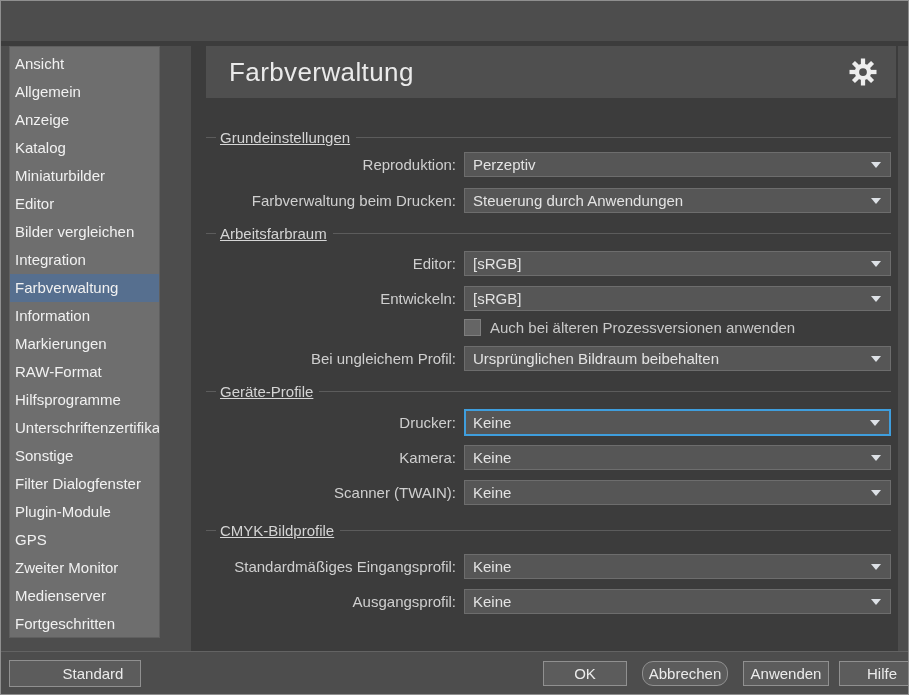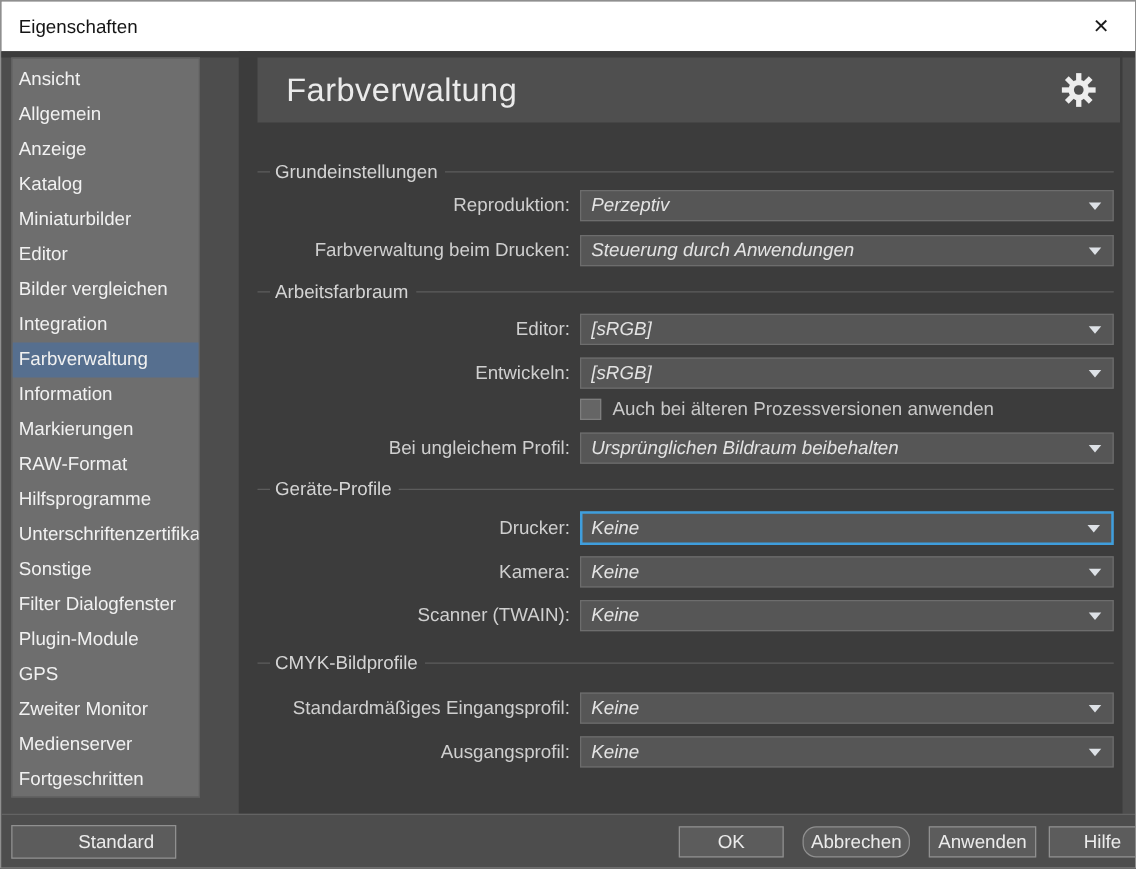--- a/index.html
+++ b/index.html
@@ -38,36 +38,36 @@
   .side-item.selected { background:#566f8f; }
   
   .header-band {
     position:absolute; left:15px; top:5px; width:690px; height:52px;
     background:#4f4f4f; display:flex; align-items:center; padding:0 18px 0 23px;
   }
   .header-title { flex:1; font-size:26px; color:#eaeaea; letter-spacing:.4px; }
   .gear { width:30px; height:30px; flex:0 0 30px; }
   
   .content { position:absolute; left:15px; top:57px; width:685px; }
-  .section-head { display:flex; align-items:center; height:20px; }
+  .section-head { display:flex; align-items:center; height:20px;text-decoration:underline; }
   .section-head .dash { width:10px; height:1px; background:#5c5c5c; margin-right:4px; }
   .section-head .sec-title { font-size:15px; color:#d4d4d4; padding-right:6px; white-space:nowrap; }
   .section-head .line { flex:1; height:1px; background:#5c5c5c; }
   .form-row { display:flex; align-items:center; }
   .form-label {
     flex:0 0 250px; text-align:right; font-size:15px; color:#cfcfcf;
     padding-right:0; white-space:nowrap;
   }
   .dropdown {
     flex:1; margin-left:8px; height:25px; background:#565656;
     border:1px solid #6d6d6d; position:relative; display:flex; align-items:center;
     padding-left:8px; cursor:default;
   }
   .dropdown.focused { border:2px solid #3f9edd; height:27px; padding-left:7px; }
-  .dropdown .value { font-size:15px; color:#e3e3e3; white-space:nowrap;font-style:italic; }
+  .dropdown .value { font-size:15px; color:#e3e3e3; white-space:nowrap; }
   .dd-arrow {
     position:absolute; right:9px; top:50%; margin-top:-3px;
     width:0; height:0;
     border-left:5.5px solid transparent; border-right:5.5px solid transparent;
     border-top:6px solid #dde1e6;
   }
   .checkbox-row { display:flex; align-items:center; margin-left:258px; }
   .checkbox {
     width:17px; height:17px; background:#656565; border:1px solid #7e7e7e;
     flex:0 0 17px; cursor:default;
@@ -86,24 +86,20 @@
   .btn-ok { width:84px; margin-right:15px; }
   .btn-cancel { width:86px; margin-right:15px;border-radius:11px; }
   .btn-apply { width:86px; margin-right:10px; }
   .btn-help { width:86px; }
 </style>
 </head>
 <body>
 
 <div class="window">
 
-  <div class="titlebar">
-    <span class="title">Eigenschaften</span>
-    <span class="close-btn">✕</span>
-  </div>
 
   <div class="top-strip"></div>
 
   <div class="main-panel">
 
     <div class="header-band">
       <span class="header-title">Farbverwaltung</span>
       <svg class="gear" viewBox="0 0 24 24">
         <g fill="#ededed">
           <g transform="rotate(0 12 12)">

